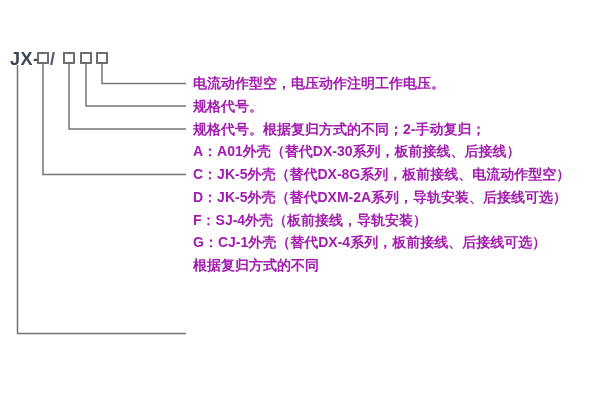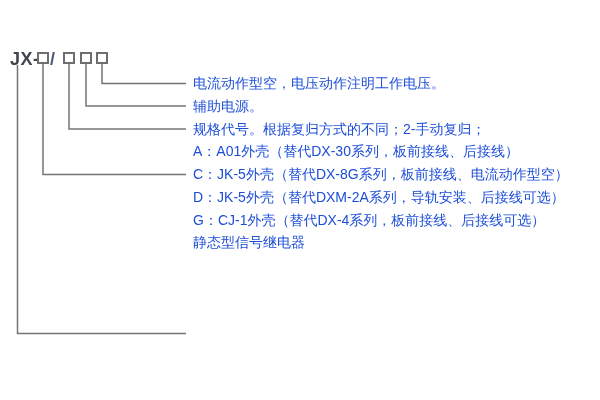--- a/index.html
+++ b/index.html
@@ -54,23 +54,23 @@
   
   .rows {
     position: absolute;
     left: 193px;
     top: 72px;
   }
   .row {
     height: 22.75px;
     line-height: 22.75px;
     font-size: 14px;
-    font-weight: 400;
+    font-weight: 700;
     white-space: nowrap;
-    color: #1d4ed8;
+    color: #a21caf;
   }
 </style>
 </head>
 <body>
 
 <div class="canvas">
 
   <span class="model-prefix">JX-</span>
   <span class="mbox b1"></span>
   <span class="model-sep">/</span>
@@ -81,22 +81,23 @@
   <svg class="connectors" viewBox="0 0 600 400" aria-hidden="true">
     <path d="M102 64 V83.4 H186"></path>
     <path d="M86 64 V106.1 H186"></path>
     <path d="M69 64 V128.9 H186"></path>
     <path d="M43 64 V174.4 H186"></path>
     <path d="M17.5 65 V333.6 H186"></path>
   </svg>
 
   <div class="rows">
     <div class="row">电流动作型空，电压动作注明工作电压。</div>
-    <div class="row">辅助电源。</div>
+    <div class="row">规格代号。</div>
     <div class="row">规格代号。根据复归方式的不同；2-手动复归；</div>
     <div class="row">A：A01外壳（替代DX-30系列，板前接线、后接线）</div>
     <div class="row">C：JK-5外壳（替代DX-8G系列，板前接线、电流动作型空）</div>
     <div class="row">D：JK-5外壳（替代DXM-2A系列，导轨安装、后接线可选）</div>
+    <div class="row">F：SJ-4外壳（板前接线，导轨安装）</div>
     <div class="row">G：CJ-1外壳（替代DX-4系列，板前接线、后接线可选）</div>
-    <div class="row">静态型信号继电器</div>
+    <div class="row">根据复归方式的不同</div>
   </div>
 
 </div>
 
 </body></html>

